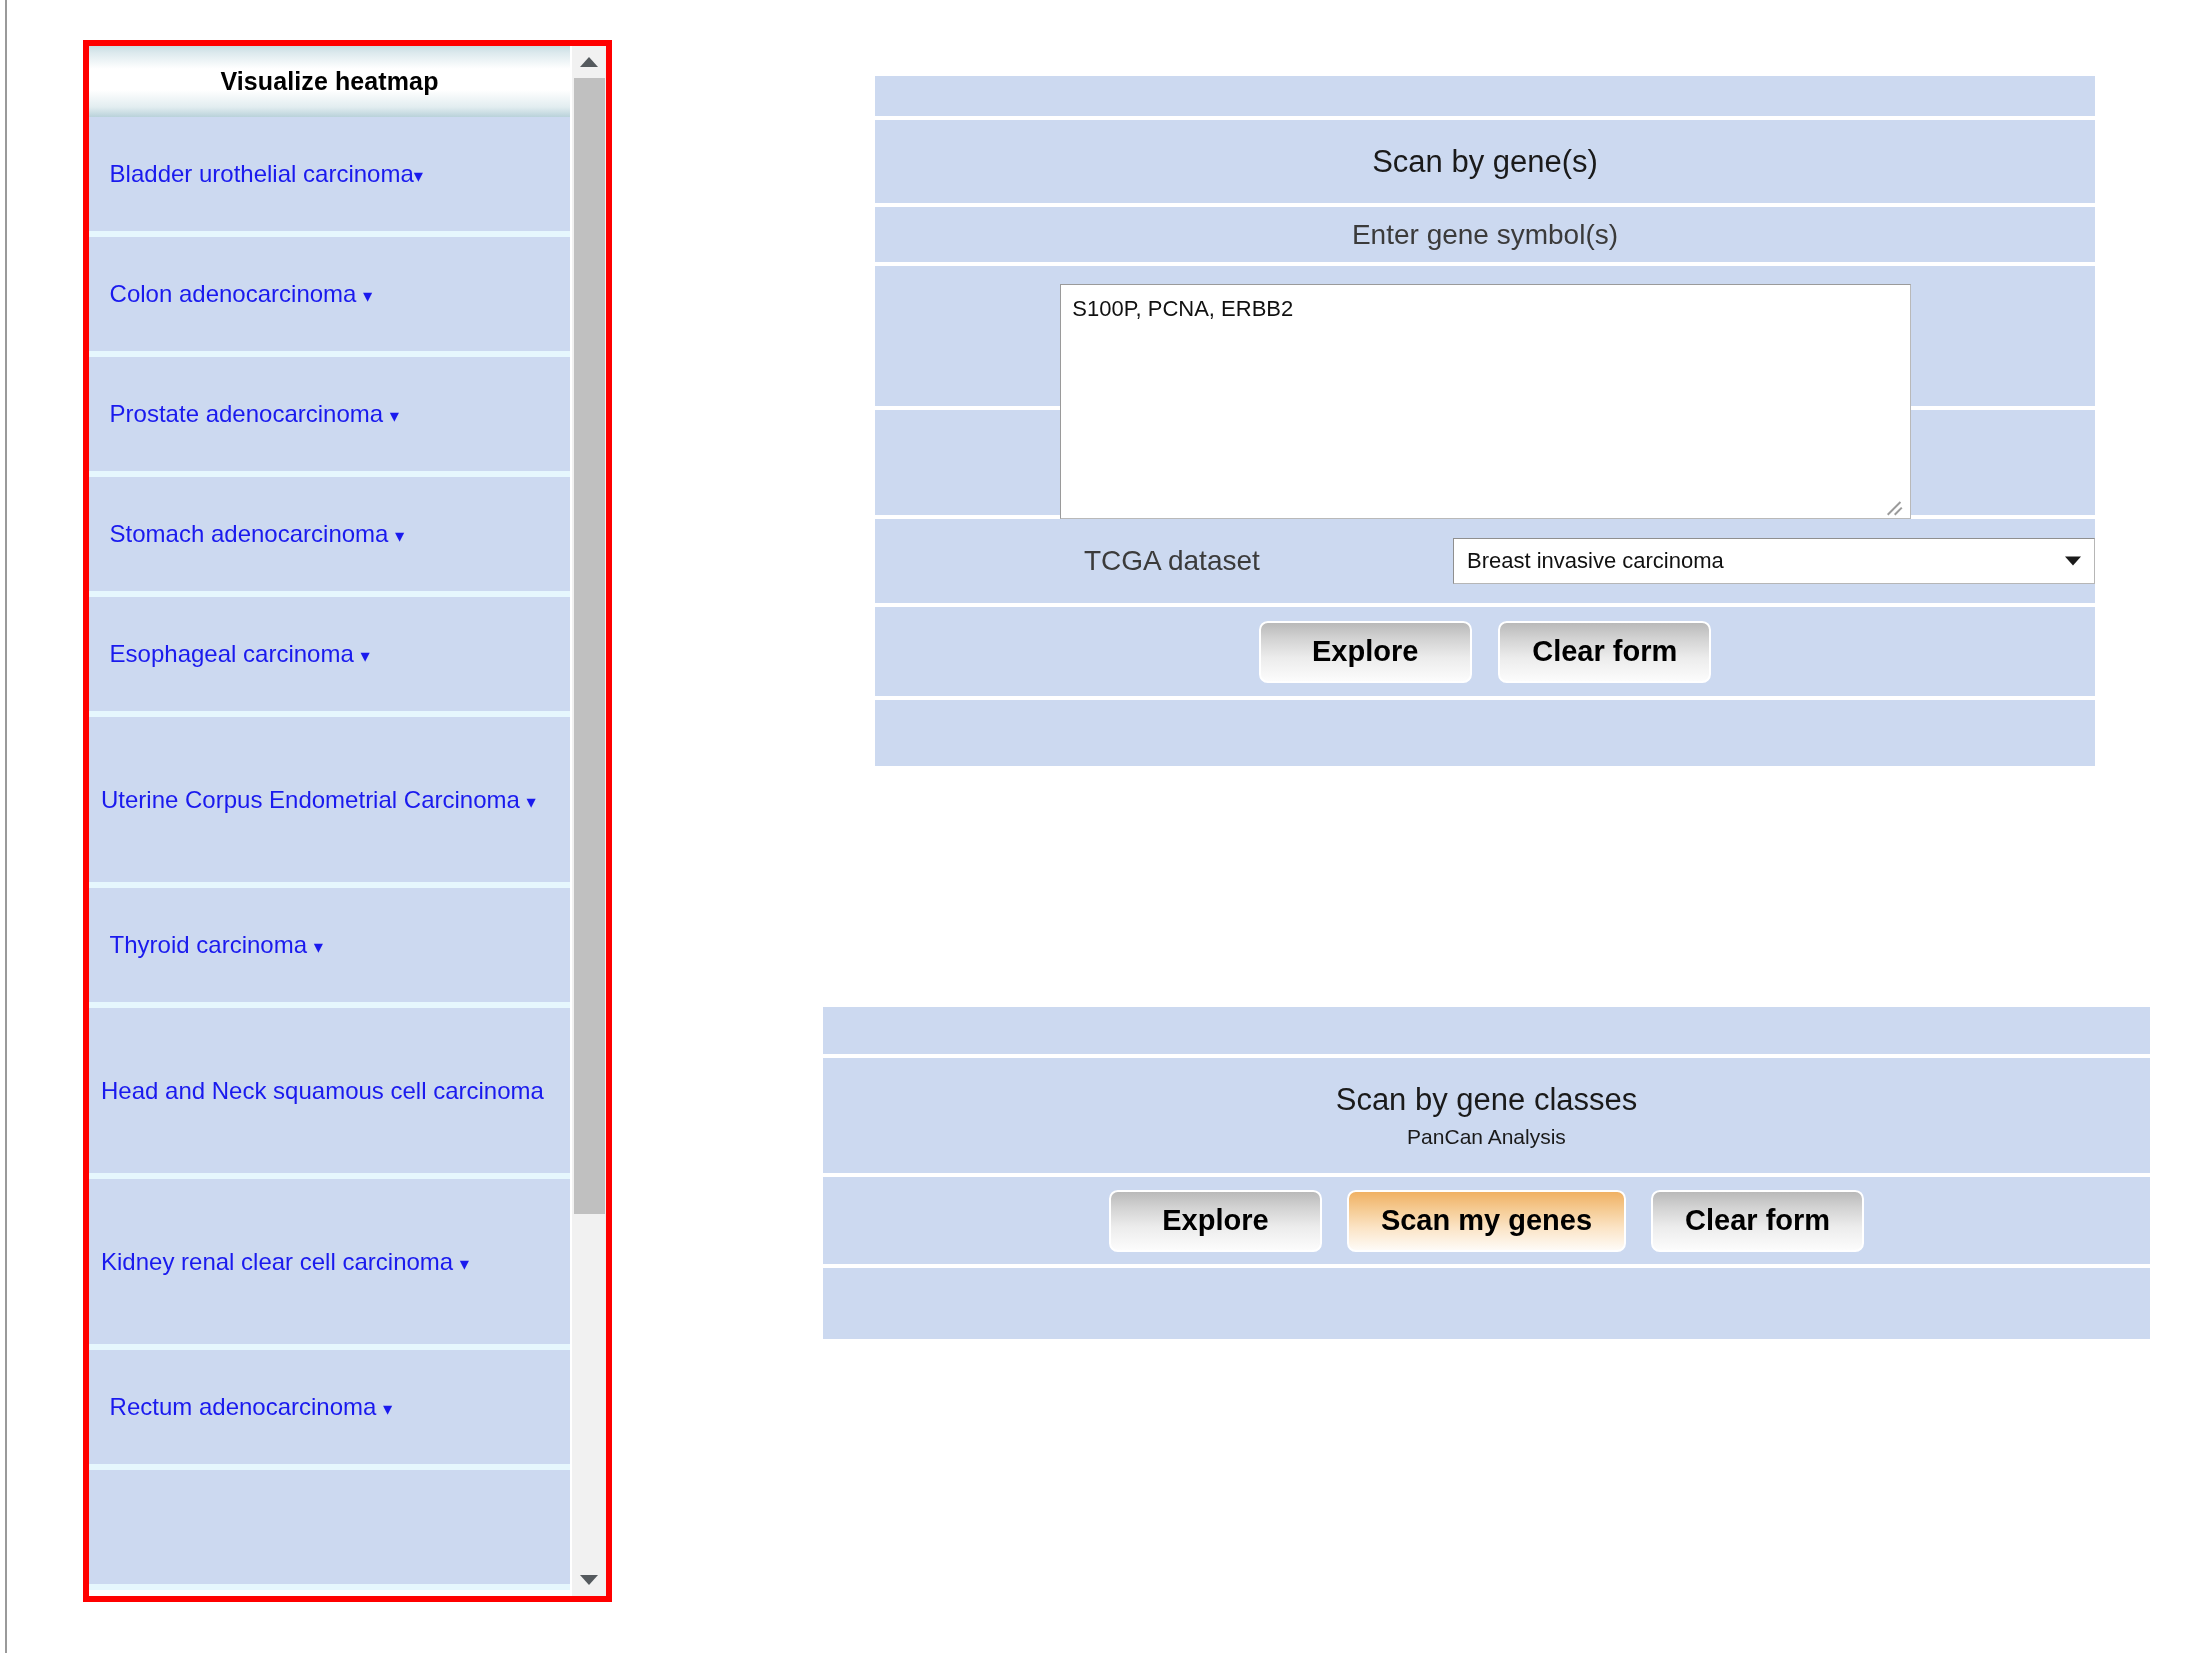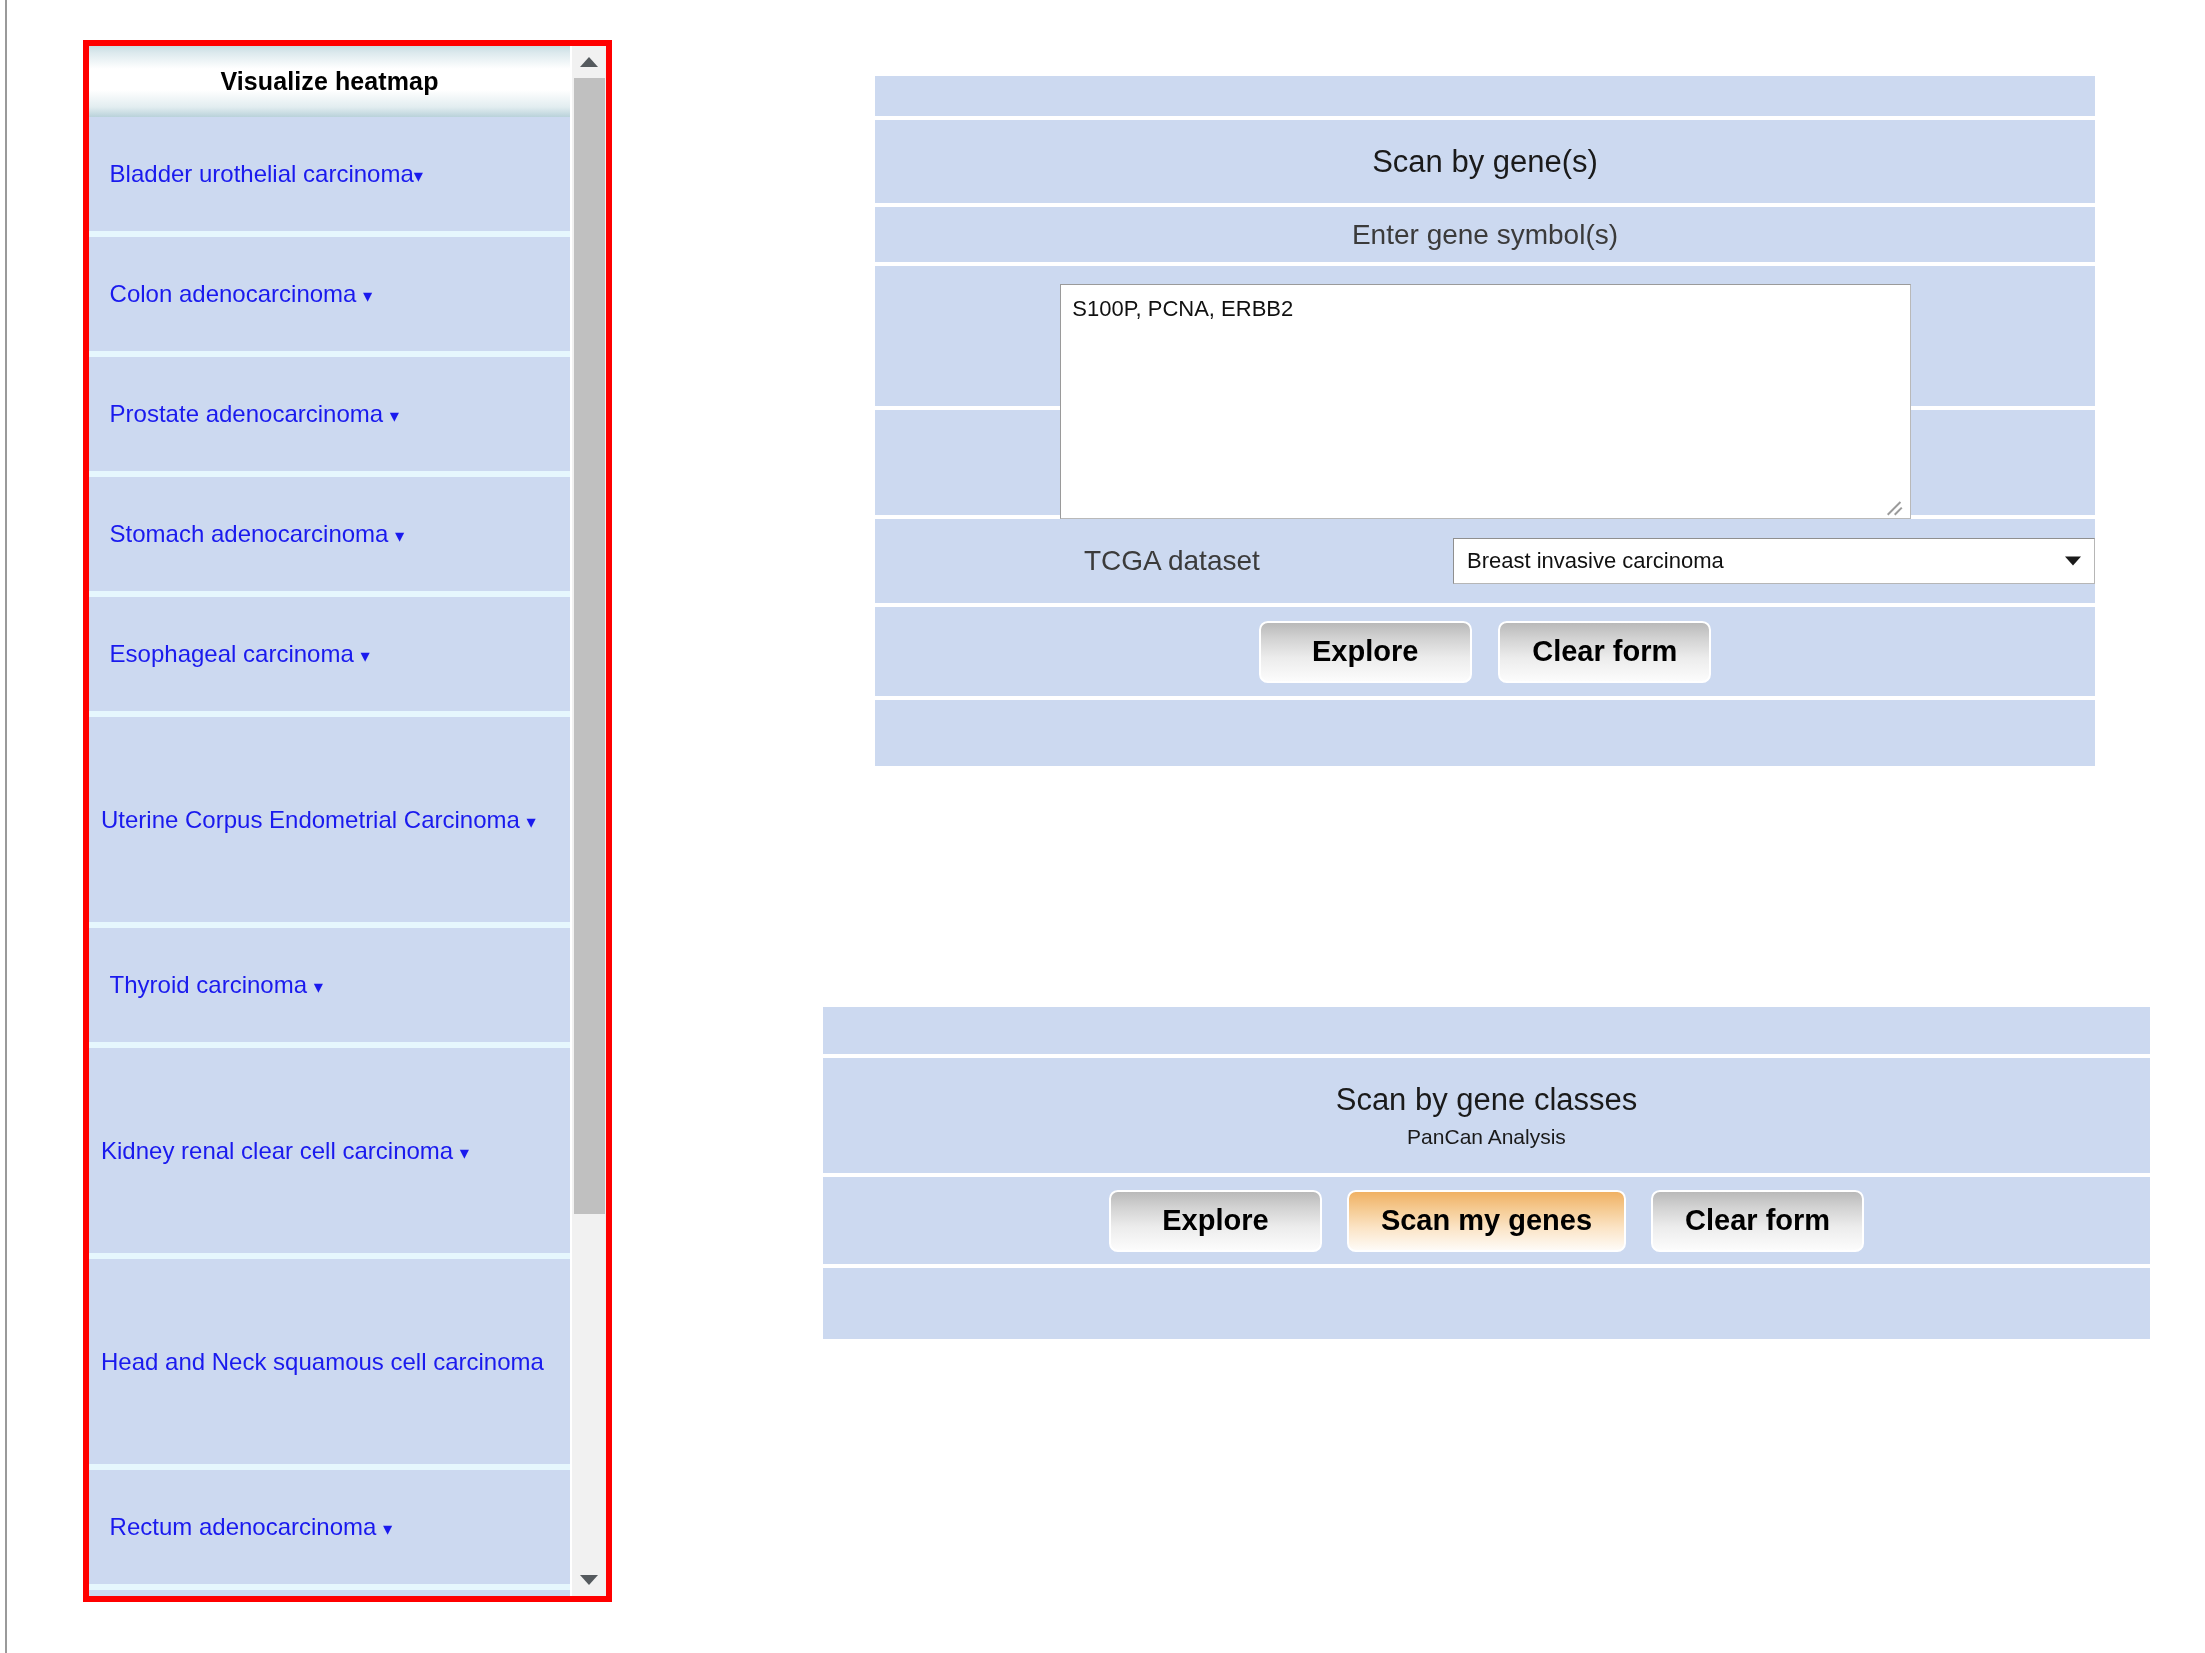--- a/index.html
+++ b/index.html
@@ -77,21 +77,21 @@
   .sidebar-item {
     background: #ccd9f0;
     border-bottom: 6.6px solid #e6f7fd;
     padding: 0 0 0 20.6px;
     display: flex;
     align-items: center;
     cursor: pointer;
     box-sizing: border-box;
   }
   .sidebar-item.h1line { height: 120px; }
-  .sidebar-item.h2line { height: 211px; padding-left: 12px; }
+  .sidebar-item.h2line { height: 171px; padding-left: 12px; }
   .sidebar-item-label {
     font-size: 24px;
     color: #1a1aee;
     line-height: 1.22;
     padding-right: 8.8px;
   }
   .caret {
     color: #1a1aee;
     font-size: 18.4px;
     display: inline;
@@ -358,25 +358,25 @@
 
         <div class="sidebar-item h2line">
           <span class="sidebar-item-label"><span>Uterine Corpus Endometrial Carcinoma </span><span class="caret">▾</span></span>
         </div>
 
         <div class="sidebar-item h1line">
           <span class="sidebar-item-label"><span>Thyroid carcinoma </span><span class="caret">▾</span></span>
         </div>
 
         <div class="sidebar-item h2line">
+          <span class="sidebar-item-label"><span>Head and Neck squamous cell carcinoma</span><span class="caret"></span></span>
+        </div>
+
+        <div class="sidebar-item h2line">
           <span class="sidebar-item-label"><span>Kidney renal clear cell carcinoma </span><span class="caret">▾</span></span>
-        </div>
-
-        <div class="sidebar-item h2line">
-          <span class="sidebar-item-label"><span>Head and Neck squamous cell carcinoma</span><span class="caret"></span></span>
         </div>
 
         <div class="sidebar-item h1line">
           <span class="sidebar-item-label"><span>Rectum adenocarcinoma </span><span class="caret">▾</span></span>
         </div>
 
         <div class="sidebar-item h1line">
           
         </div>
 

